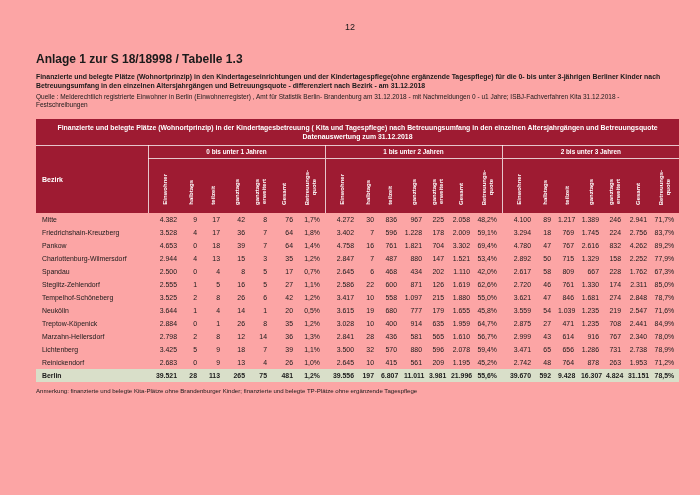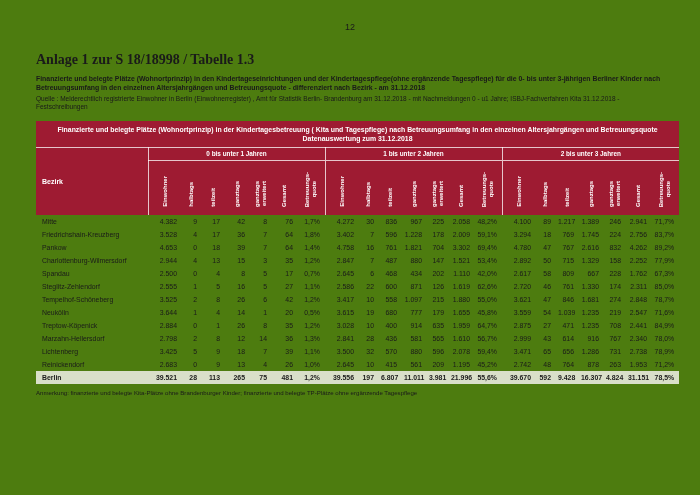--- a/index.html
+++ b/index.html
@@ -7,24 +7,24 @@
     --total-row-bg:#d9dfc9;
     --text:#1a1a1a;
   }
   *{box-sizing:border-box;}
   html,body{margin:0;padding:0;}
   body{
     width:700px;height:495px;background:#ffffff;
     font-family:"Liberation Sans",sans-serif;color:var(--text);
     overflow:hidden;
   }
-  .page{position:relative;width:700px;height:495px;background:#4d7c0f;}
+  .page{position:relative;width:700px;height:495px;background:#fca5a5;}
   .page-number{ text-align:center;font-size:9px;padding-top:22px;}
   .content{padding:0 36px;}
-  .heading{font-size:14px;font-weight:bold;margin:20px 0 7px 0;font-family:Liberation Serif, serif;}
+  .heading{font-size:12px;font-weight:bold;margin:20px 0 7px 0;}
   .intro{font-size:6.9px;font-weight:bold;line-height:1.3;margin:0 0 2px 0;}
   .source{font-size:6.5px;line-height:1.3;margin:0;}
   table{border-collapse:collapse;width:100%;margin-top:9px;table-layout:fixed;}
   thead th{background:var(--header-bg);color:#fff;font-weight:bold;}
   th.title{font-size:6.9px;padding:4px 14px;text-align:center;line-height:1.35;
     border-bottom:1px solid rgba(255,255,255,.75);}
   th.bezirk-head{text-align:left;vertical-align:middle;padding-left:6px;font-size:7px;}
   th.group{font-size:6.4px;padding:2px 0 3px 0;text-align:center;
     border-bottom:1px solid rgba(255,255,255,.75);
     border-left:1px solid rgba(255,255,255,.75);}

